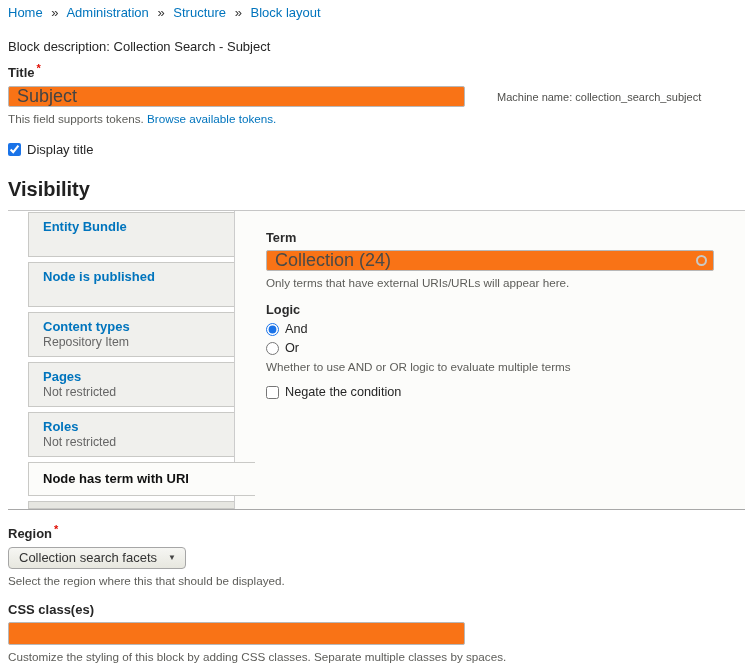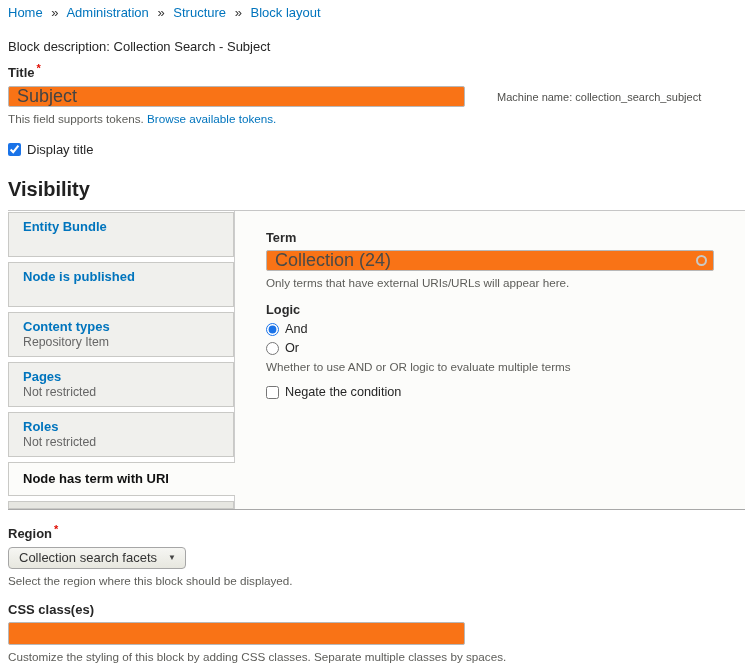--- a/index.html
+++ b/index.html
@@ -49,21 +49,21 @@
 
   
   .vtabs {
     display:flex; align-items:stretch;
     border-top:1px solid #c6c6c6; border-bottom:1px solid #a8a8a8;
     margin-right:-8px; min-height:294px;
   }
   .vtabs-menu { width:226px; flex:none; padding-top:1px; }
   .vtab {
     width:100%; border:1px solid #c9c9c6; background:#f0f0ed;
-    margin-bottom:5px; padding:6px 8px 6px 14px; cursor:pointer;
+    margin-bottom:5px; padding:6px 8px 6px 14px; cursor:pointer;margin-left:20px;
   }
   .vtab-title { color:#0074bd; font-weight:bold; font-size:13px; line-height:16px; }
   .vtab-summary { color:#666; font-size:12.3px; line-height:15px; min-height:15px; }
   .vtab.selected {
     width:calc(100% + 1px); background:#fcfcfa; border-right:0;
     position:relative; z-index:2; padding:8px 8px 8px 14px;
   }
   .vtab.selected .vtab-title { color:#111; }
   .vtab.partial { height:8px; padding:0; margin-bottom:0; background:#e6e6e1; overflow:hidden; }
 
@@ -193,21 +193,21 @@
 </div>
 
 
 <div class="field-label" style="margin-top:13px;">
   <span>Region</span><span class="req">*</span>
 </div>
 <div class="region-select">
   <span>Collection search facets</span>
   <span class="chevron">▼</span>
 </div>
-<div class="desc">Select the region where this block should be displayed.</div>
+<div class="desc">Select the region where this that should be displayed.</div>
 
 
 <div class="field-label" style="margin-top:15px;">CSS class(es)</div>
 <input class="text" type="text" style="width: 457px; margin-top: 5px; height: 23px;" value="">
 <div class="desc">Customize the styling of this block by adding CSS classes. Separate multiple classes by spaces.</div>
 
 
 
 
 

